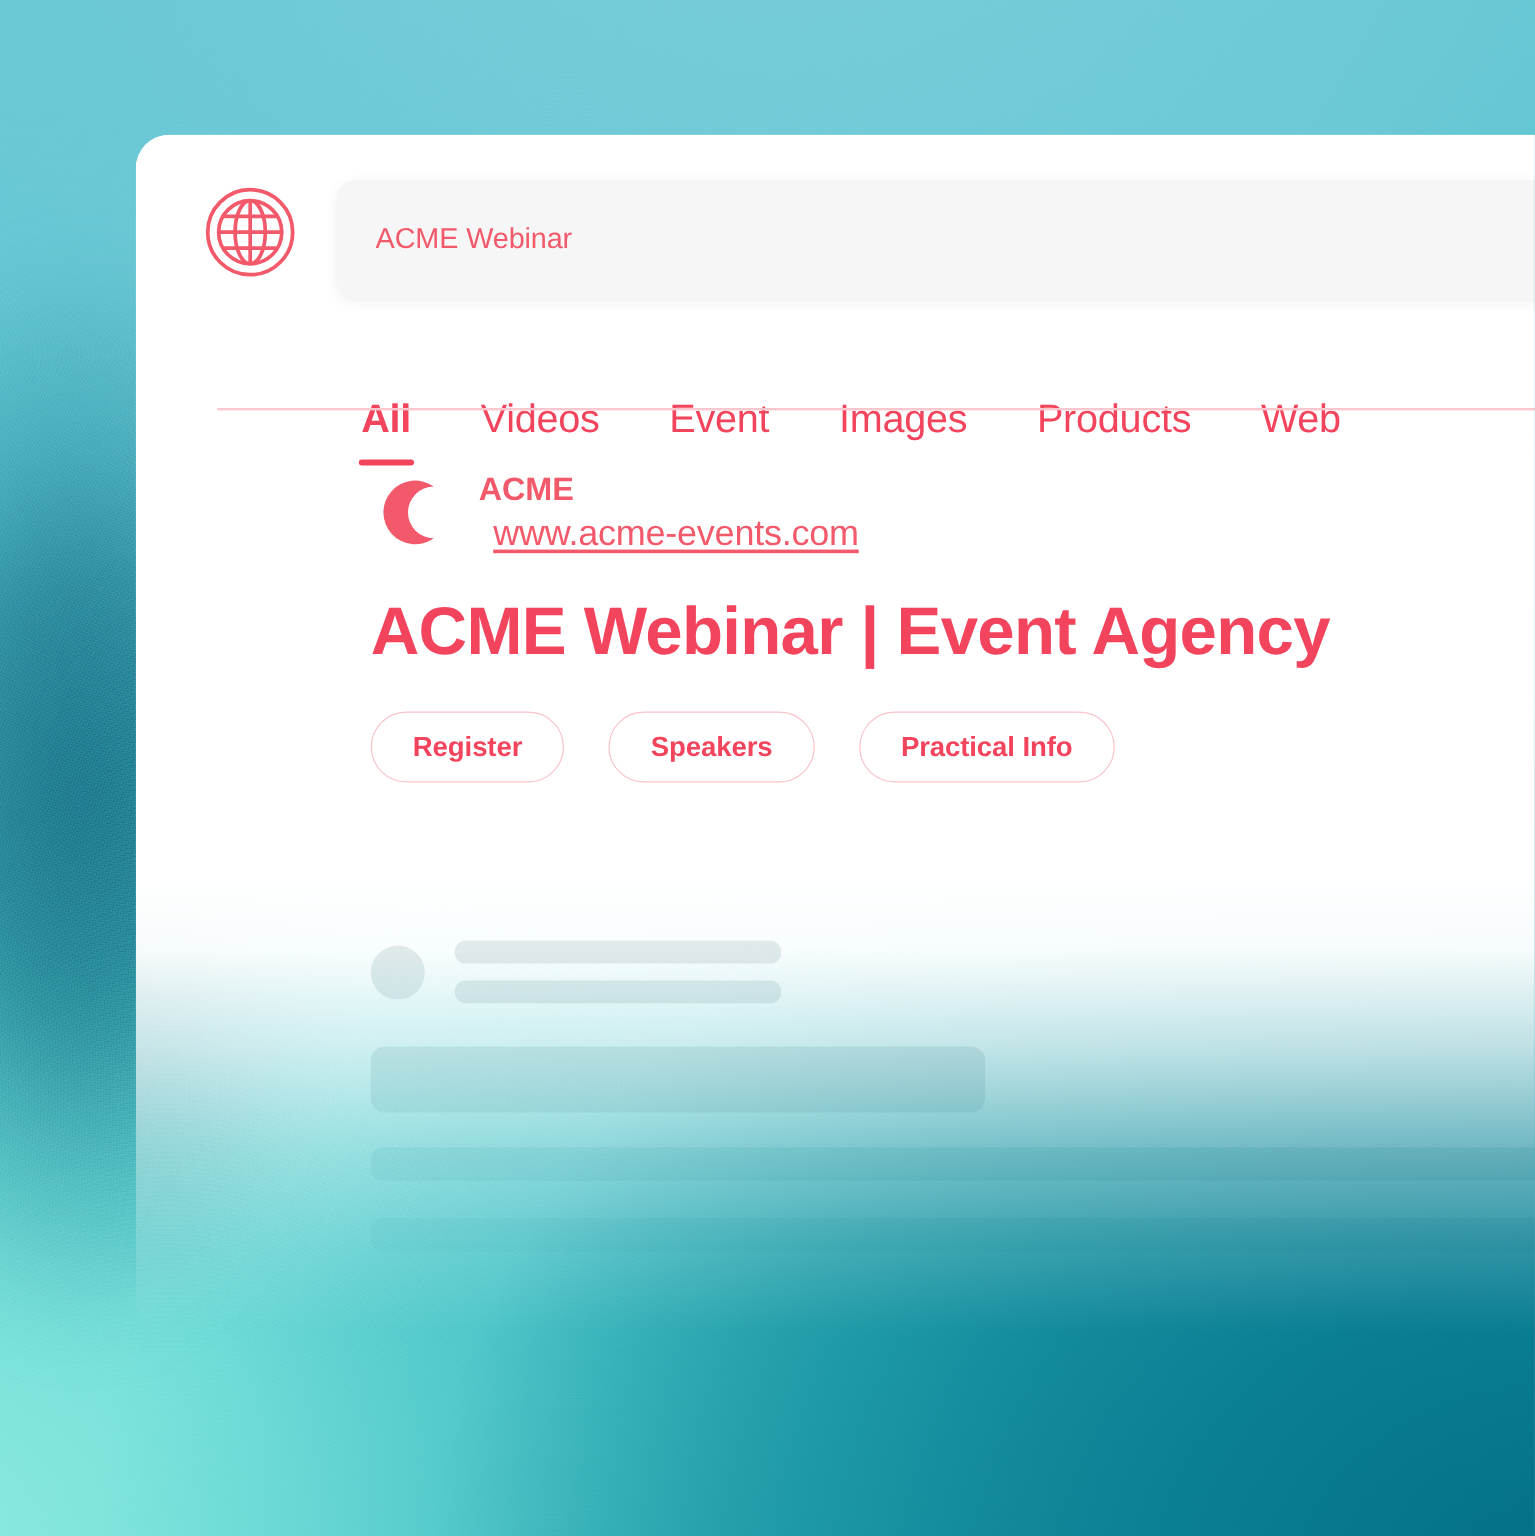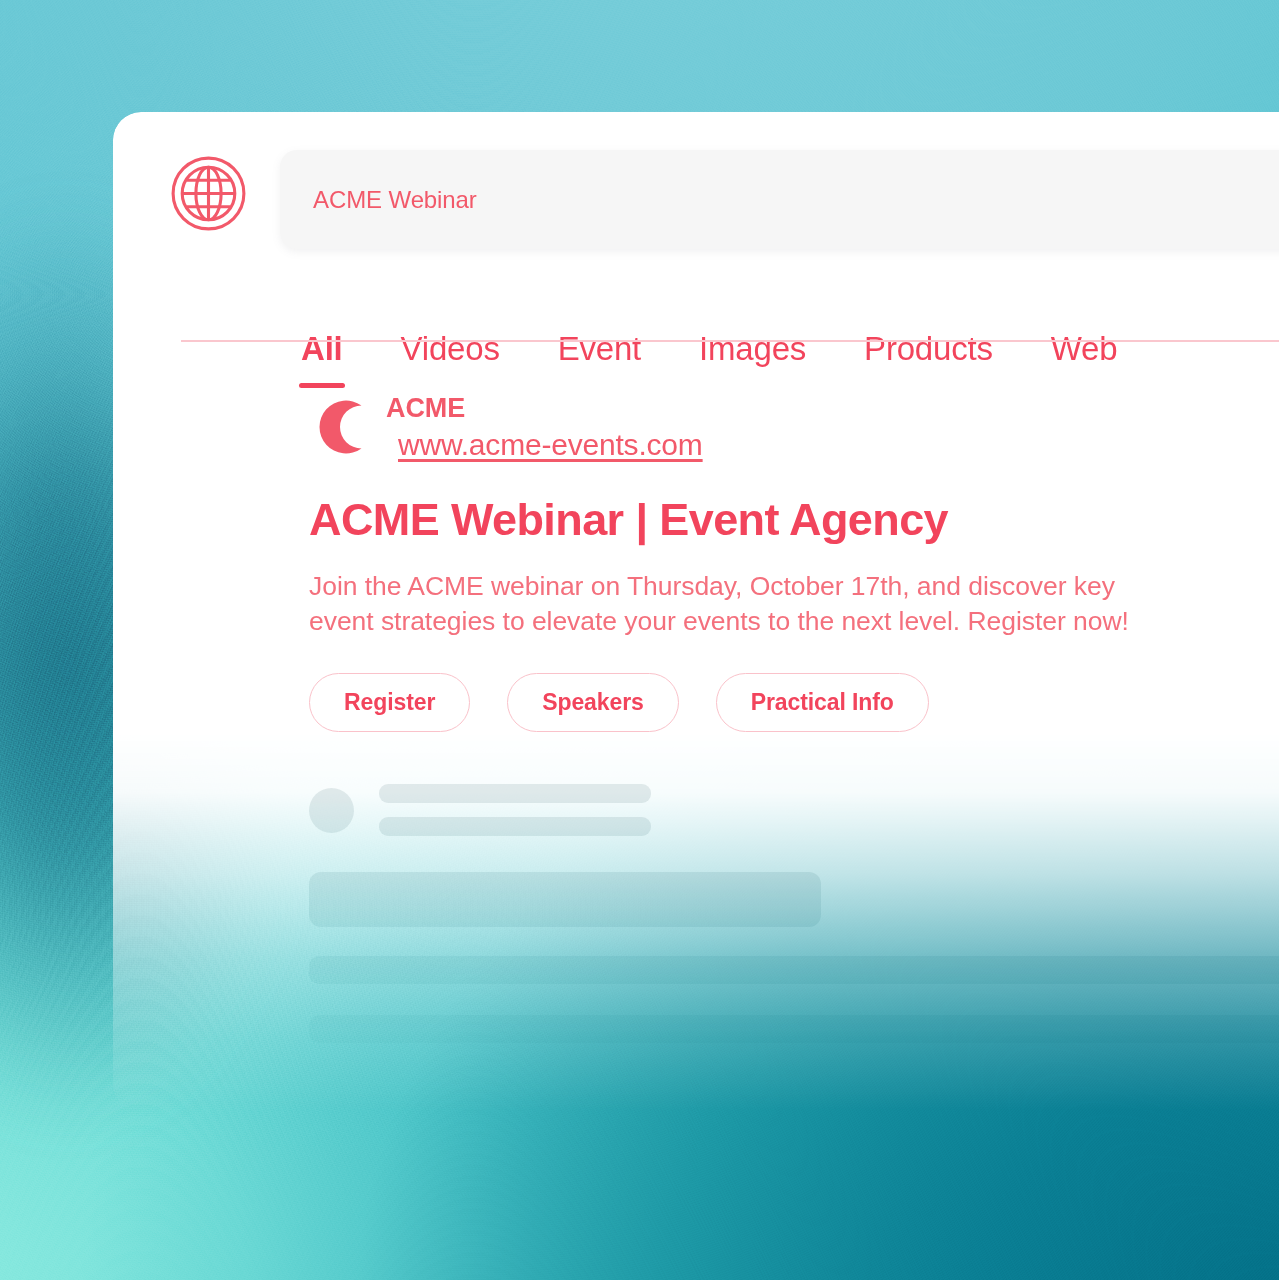--- a/index.html
+++ b/index.html
@@ -194,21 +194,21 @@
   .result {
     position: absolute;
     left: 196px;
     top: 280px;
     width: 950px;
   }
 
   .brandrow {
     display: flex;
     align-items: flex-start;
-    gap: 17px;
+    gap: 30px;
   }
   .brand-mark { width: 60px; height: 60px; flex: none; margin-top: 5px; }
   .brand-mark svg { display: block; }
 
   .brandtext { display: flex; flex-direction: column; }
   .brand-name {
     font-size: 27px;
     font-weight: 700;
     color: #F2596A;
     line-height: 1.25;
@@ -220,21 +220,21 @@
     text-decoration: underline;
     text-underline-offset: 4px;
     line-height: 1.25;
     letter-spacing: -0.2px;
     cursor: pointer;
     margin-left: 12px;
   }
 
   .result-title {
     margin-top: 31px;
-    font-size: 45px;
+    font-size: 56px;
     font-weight: 700;
     color: #F2445C;
     letter-spacing: -0.6px;
     line-height: 1.15;
     cursor: pointer;
   }
 
   .result-desc {
     margin-top: 23px;
     font-size: 26.5px;
@@ -353,21 +353,20 @@
           <path d="M52.5 8.5 A26.5 26.5 0 1 0 52.5 51.5 A19.5 19.5 0 1 1 52.5 8.5 Z" fill="#F2596A"></path>
         </svg>
       </span>
       <span class="brandtext">
         <span class="brand-name">ACME</span>
         <span class="brand-url">www.acme-events.com</span>
       </span>
     </div>
 
     <div class="result-title">ACME Webinar  |  Event Agency</div>
-    <div class="result-desc">Join the ACME webinar on Thursday, October 17th, and discover key event strategies to elevate your events to the next level. Register now!</div>
 
     <div class="chips">
       <button class="chip">Register</button>
       <button class="chip">Speakers</button>
       <button class="chip">Practical Info</button>
     </div>
   </div>
 
   <div class="skeleton">
     <div class="sk-row">

